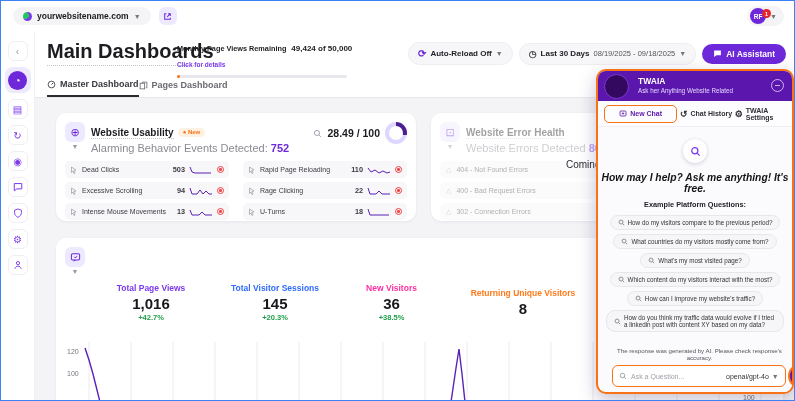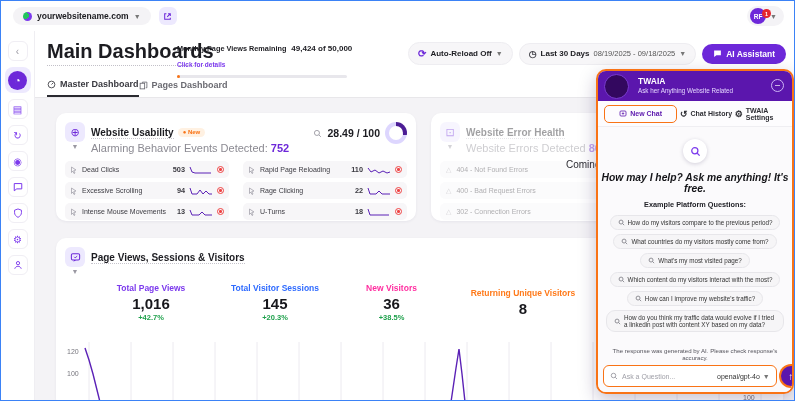--- a/index.html
+++ b/index.html
@@ -128,21 +128,21 @@
   .p-tab.sel { color:#5b16ad; }
   .sel-box { border:1.5px solid #f97316; border-radius:5px; padding:4px 7px; margin-left:6px; }
   .p-body { text-align:center; padding-top:12px; }
   .search-circle { width:24px; height:24px; border-radius:50%; background:#fff; margin:0 auto;
                    box-shadow:0 1px 4px rgba(20,10,60,.18); display:flex; align-items:center; justify-content:center; }
   .p-heading { font-size:10.3px; font-weight:bold; margin-top:9px; color:#141418;font-style:italic; }
   .p-examples { font-size:7.3px; font-weight:bold; margin-top:6px; color:#232329; }
   .pills { display:flex; flex-direction:column; align-items:center; gap:4px; margin-top:6px; padding:0 8px; }
   .qpill { display:flex; align-items:center; gap:3px; background:#f6f5f7; border:1px solid #e7e6ea;
            border-radius:9px; padding:3px 7px; font-size:6.3px; color:#333; cursor:pointer; max-width:182px; text-align:left; }
-  .p-foot { position:absolute; left:0; right:0; bottom:0; padding:3px 5px 5px; background:#fbfafc; }
+  .p-foot { position:absolute; left:9px; right:0; bottom:0; padding:3px 5px 5px; background:#fbfafc; }
   .disclaimer { font-size:6.1px; color:#55545c; text-align:center; margin-bottom:4px; }
   .input-row { display:flex; align-items:center; gap:4px; }
   .input-box { flex:1; display:flex; align-items:center; gap:4px; border:1.5px solid #f97316;
                border-radius:6px; background:#fff; padding:3px 6px; height:22px; }
   .input-box input { flex:1; border:none; outline:none; font-size:7px; font-family:"Liberation Sans",sans-serif;
                      color:#333; min-width:10px; background:transparent; }
   .input-box input::placeholder { color:#a0a0a8; }
   .model { display:flex; align-items:center; gap:3px; font-size:7px; color:#333; cursor:pointer; white-space:nowrap; }
   .send { width:20px; height:20px; border-radius:50%; background:#5b16ad; color:#fff; font-size:10px;
           display:flex; align-items:center; justify-content:center; box-shadow:0 0 0 2px #f97316; cursor:pointer; flex:none; }
@@ -380,23 +380,20 @@
       <div class="card-head">
         <div>
           <div class="icon-sq">
             <svg class="ic" width="11" height="11" viewBox="0 0 16 16">
                 <rect x="2" y="2.5" width="12" height="9" rx="2" fill="none" stroke="#6d28d9" stroke-width="1.5"></rect>
                 <path d="M6 7l1.5 1.5L10.5 6" fill="none" stroke="#6d28d9" stroke-width="1.4"></path>
                 <path d="M6 11.5L5 14l4-2.5" fill="#6d28d9"></path>
               </svg>
           </div>
           <div class="head-chev">▼</div>
-        </div>
-        <div class="head-txt">
-          <span class="t">Page Views, Sessions &amp; Visitors</span>
         </div>
       </div>
       <div class="stats">
         <div class="stat s1">
           <div class="sl" style="color: rgb(124, 58, 237);">Total Page Views</div>
           <div class="sv">1,016</div>
           <div class="sd">+42.7%</div>
         </div>
         <div class="stat s2">
           <div class="sl" style="color: rgb(47, 107, 255);">Total Visitor Sessions</div>

